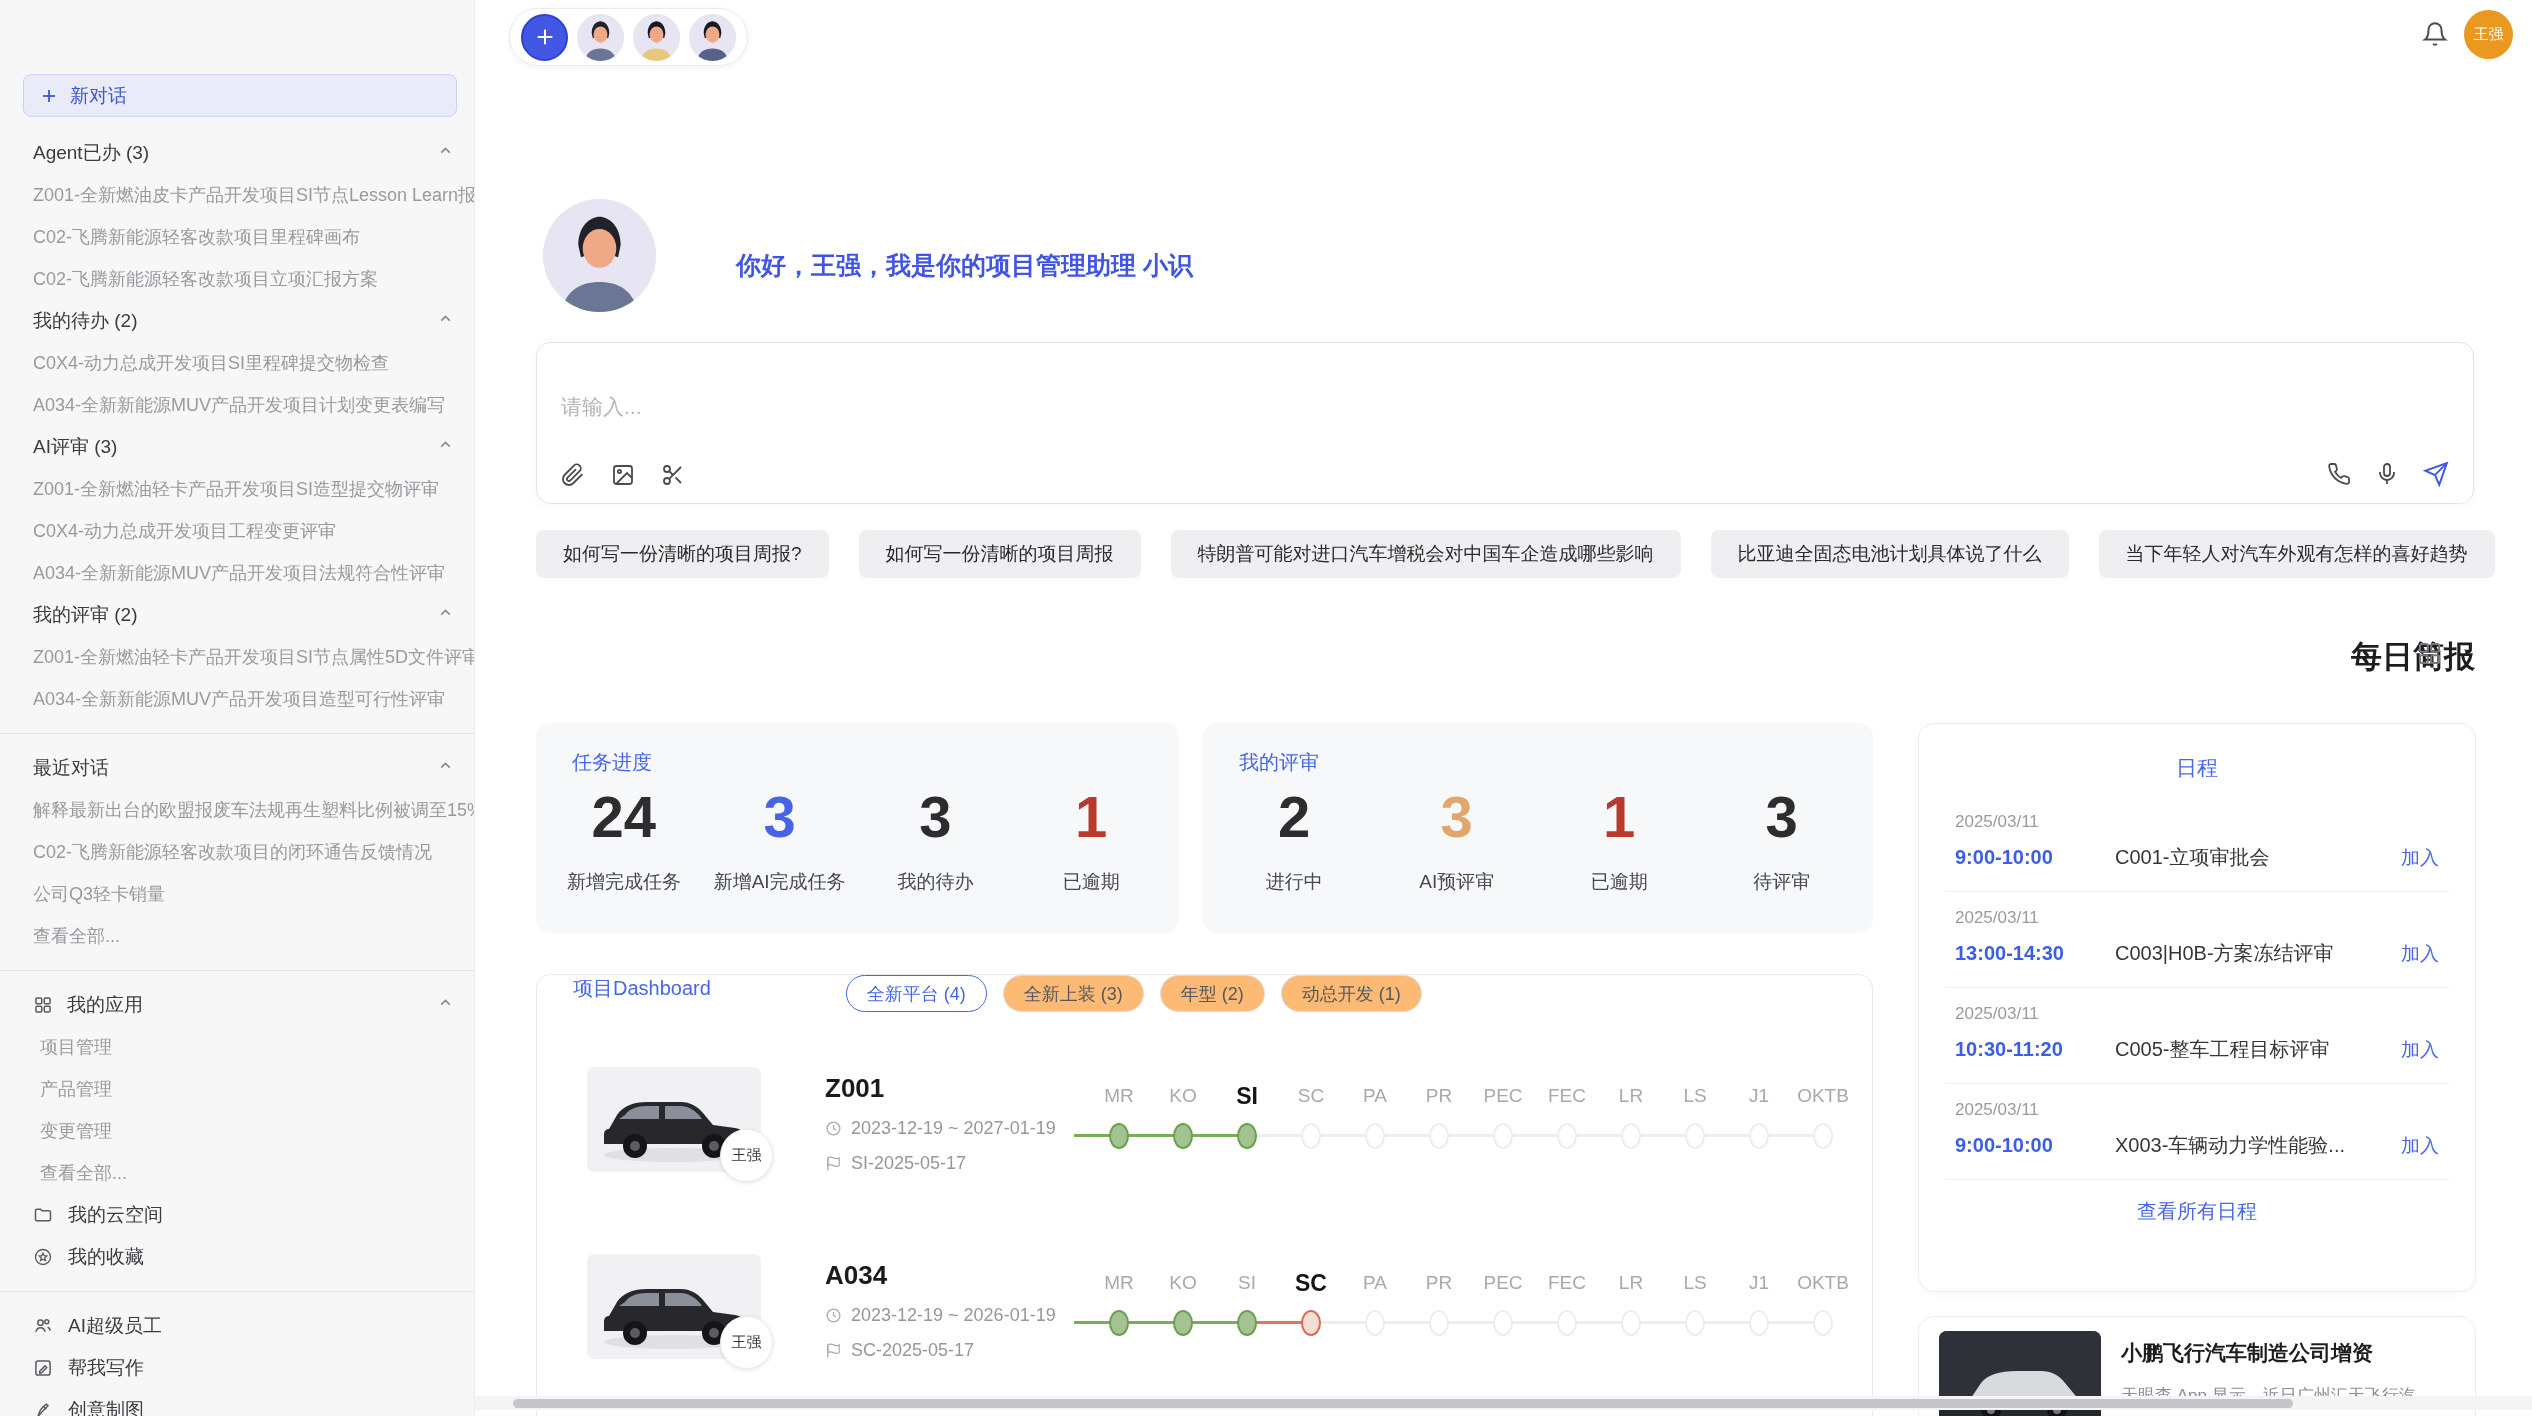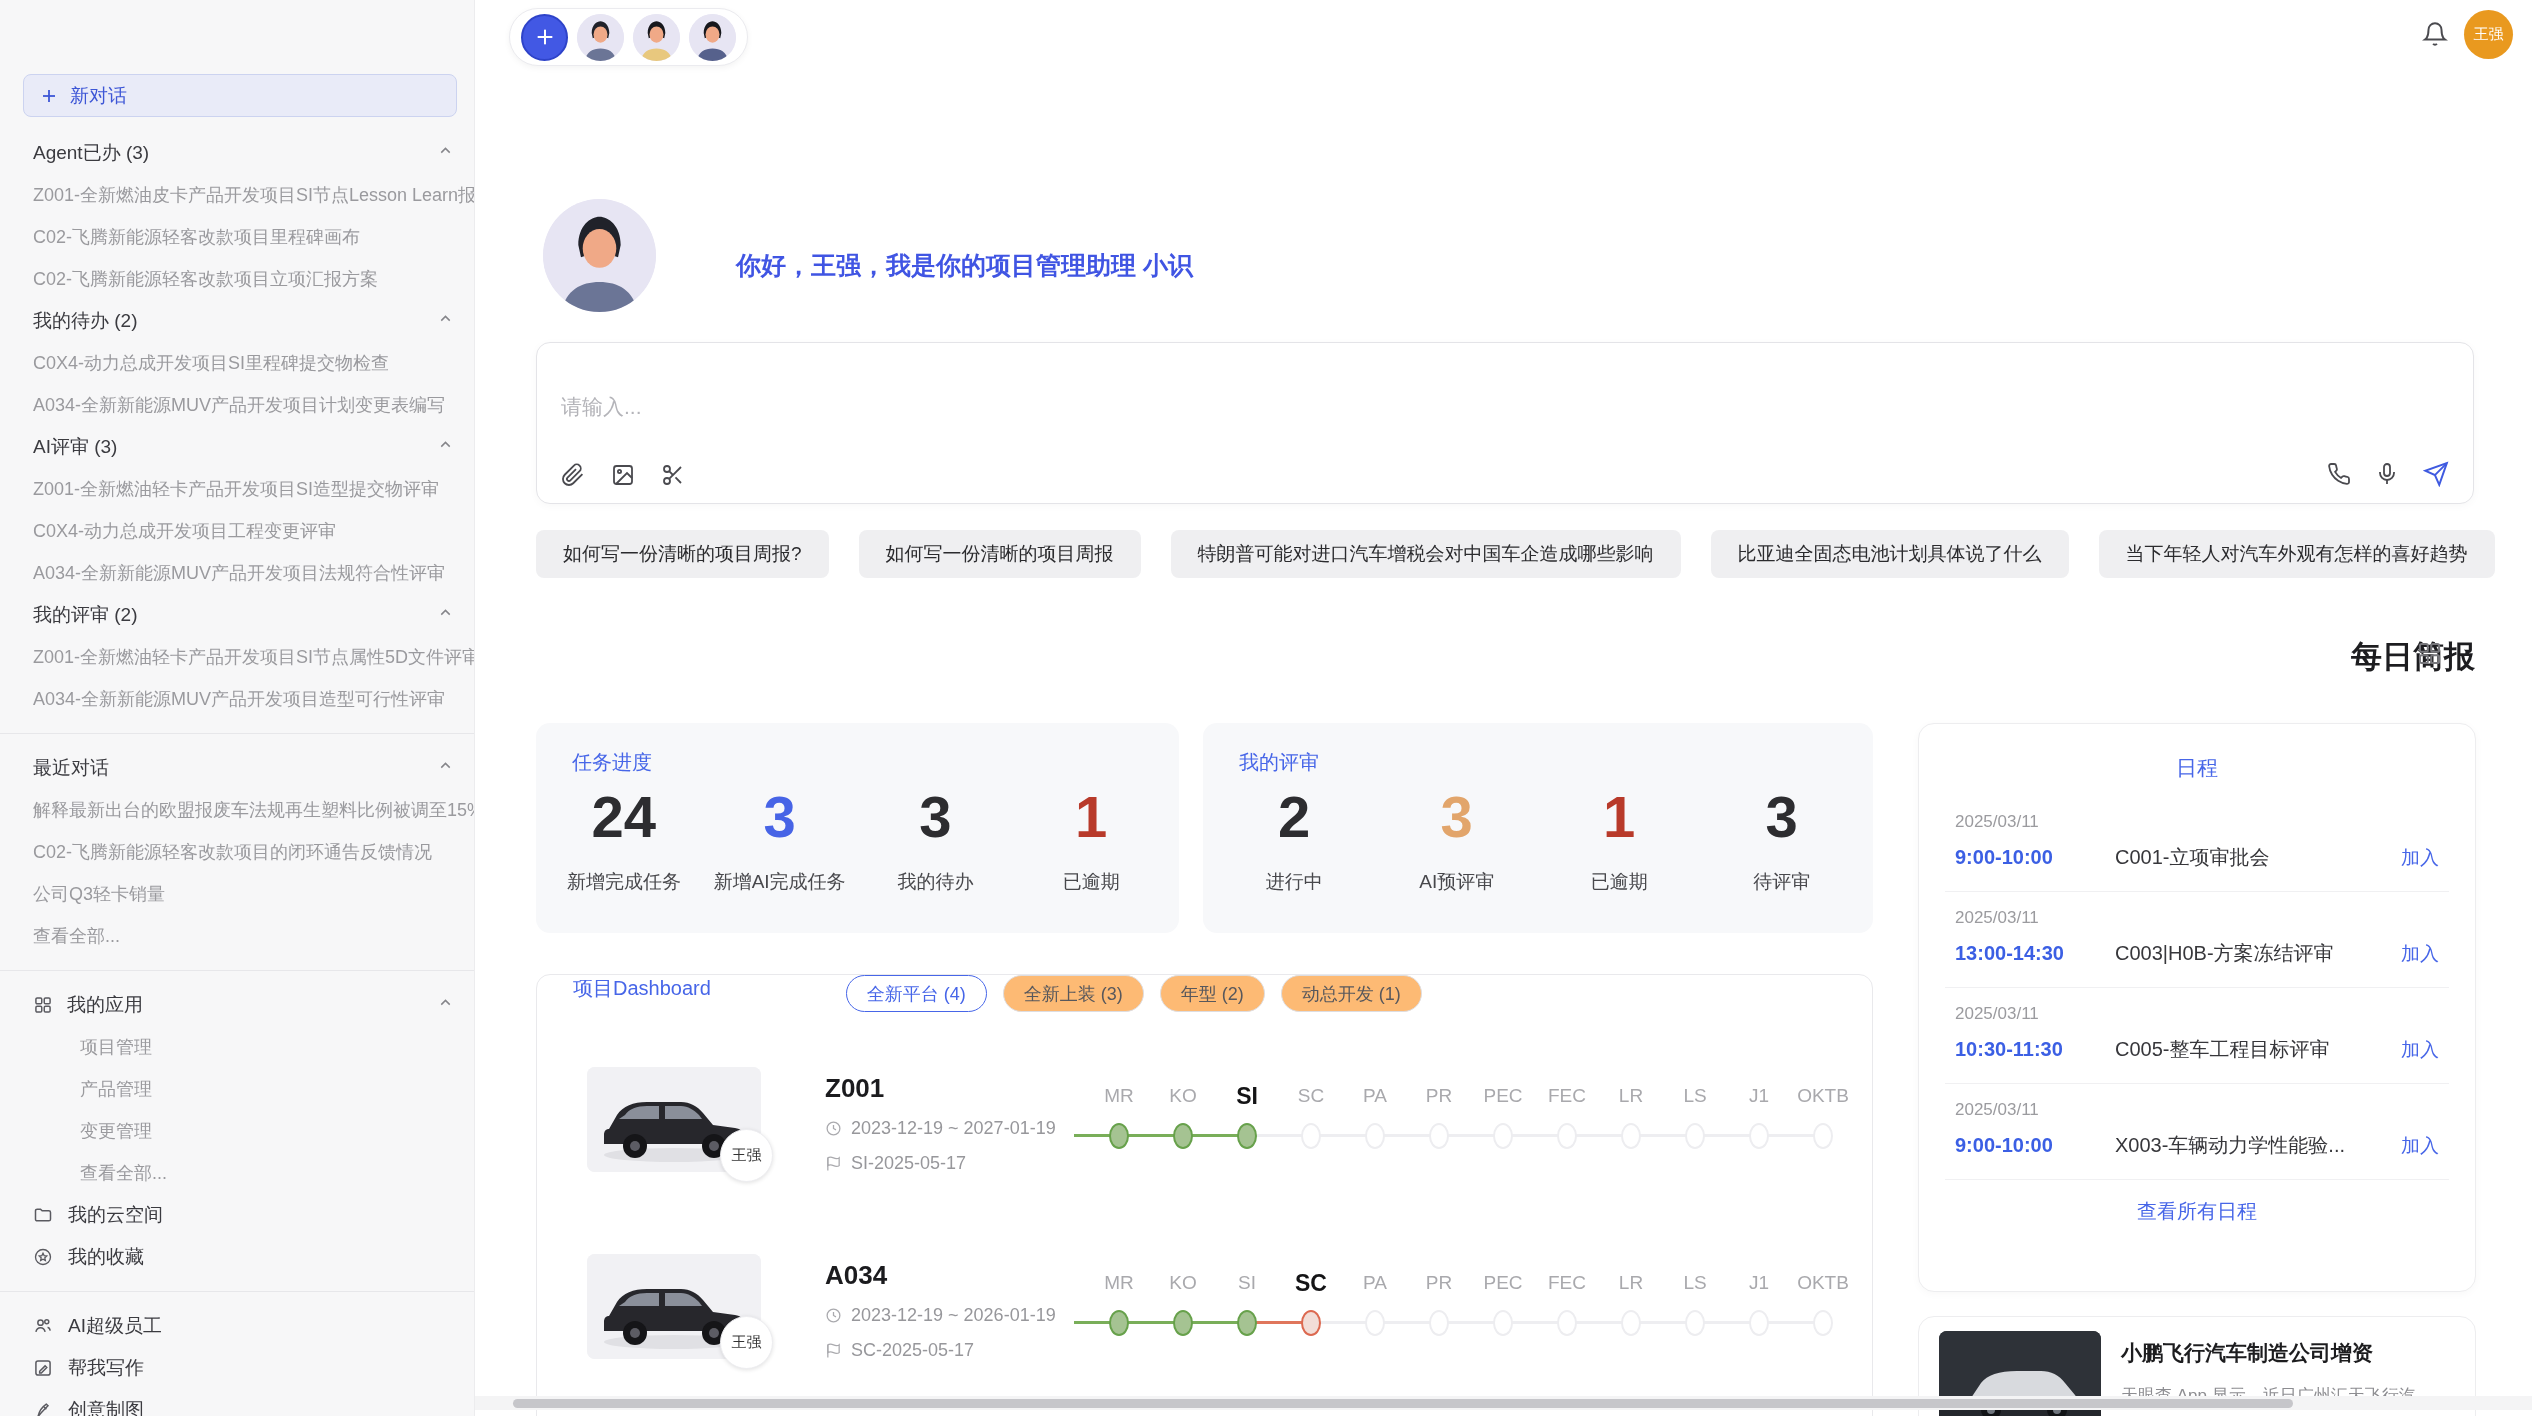--- a/index.html
+++ b/index.html
@@ -18,21 +18,21 @@
   .collapse-icon { margin-left:auto; color:#6e6e73; cursor:pointer; }
   .new-chat { position:absolute; left:23px; top:74px; width:434px; height:43px;
     background:#e9ebf8; border:1px solid #ccd3f0; border-radius:8px; color:#3d56d6;
     font-size:19px; display:flex; align-items:center; gap:12px; padding:0 16px; cursor:pointer;
     font-family:inherit; }
   .nav { position:absolute; top:132px; left:0; right:0; bottom:0; overflow:hidden; }
   .s-row { display:flex; align-items:center; height:42px; padding:0 20px 0 33px; white-space:nowrap; overflow:hidden; }
   .s-row.header { color:#3b3b40; font-size:19px; }
   .s-row.header .lbl { overflow:hidden; }
   .s-row.item { color:#9a9a9e; font-size:18px; cursor:pointer; }
-  .s-row.item.indent { padding-left:80px; }
+  .s-row.item.indent { padding-left:40px; }
   .s-row.link { color:#3b3b40; font-size:19px; gap:15px; cursor:pointer; }
   .s-row .chev { margin-left:auto; color:#85858a; flex:none; }
   .s-row .sic { color:#5a5a60; flex:none; display:inline-flex; margin-right:0px; }
   .s-row.header .sic { margin-right:14px; }
   hr.divider { border:none; border-top:1px solid #e7e7ea; margin:13px 0; }
 
   
   .main { position:absolute; left:475px; top:0; width:2057px; height:1416px; background:#fff; }
 
   .pill { position:absolute; left:34px; top:8px; height:58px; display:flex; align-items:center;
@@ -692,21 +692,21 @@
             <div class="sched-date">2025/03/11</div>
             <div class="sched-row">
               <span class="sched-time">13:00-14:30</span>
               <span class="sched-name">C003|H0B-方案冻结评审</span>
               <span class="sched-join">加入</span>
             </div>
           </div>
           <div class="sched-entry">
             <div class="sched-date">2025/03/11</div>
             <div class="sched-row">
-              <span class="sched-time">10:30-11:30</span>
+              <span class="sched-time">10:30-11:20</span>
               <span class="sched-name">C005-整车工程目标评审</span>
               <span class="sched-join">加入</span>
             </div>
           </div>
           <div class="sched-entry">
             <div class="sched-date">2025/03/11</div>
             <div class="sched-row">
               <span class="sched-time">9:00-10:00</span>
               <span class="sched-name">X003-车辆动力学性能验...</span>
               <span class="sched-join">加入</span>

